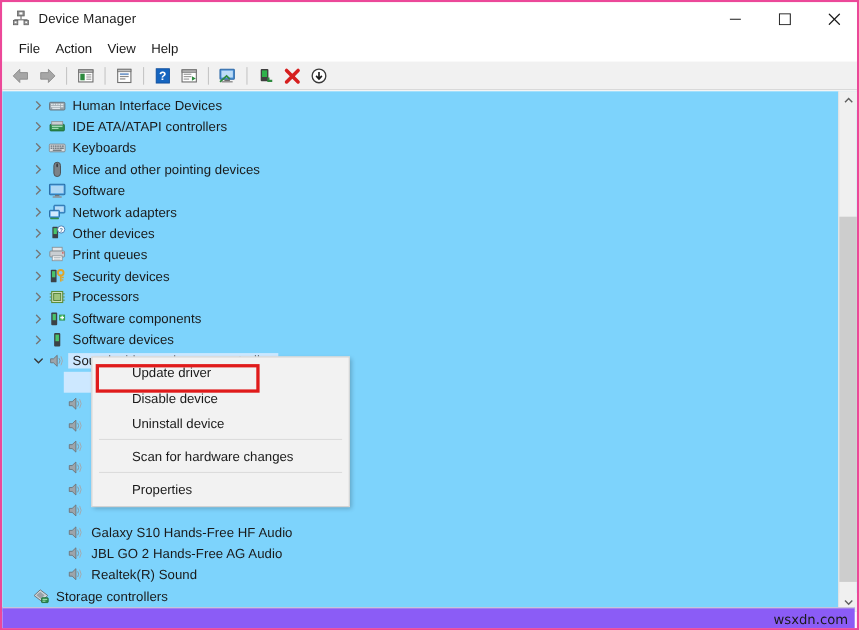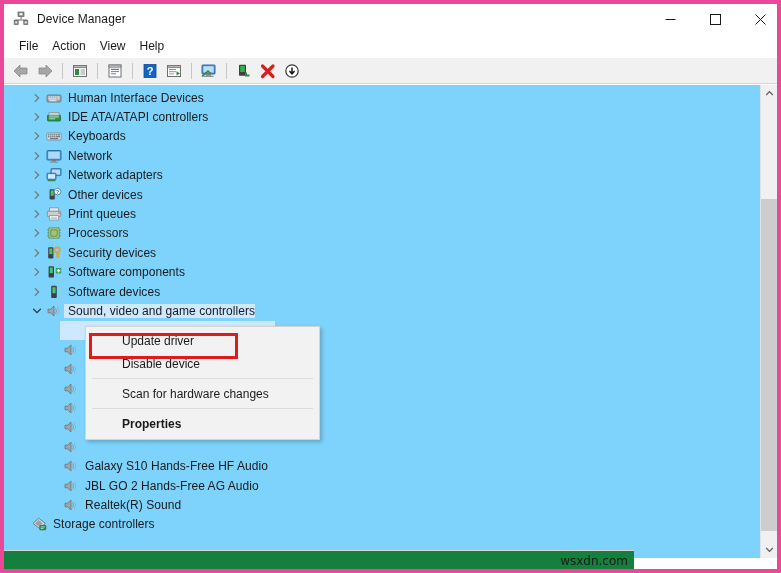--- a/index.html
+++ b/index.html
@@ -7,21 +7,21 @@
     margin: 0; padding: 0;
     width: 781px; height: 573px;
     overflow: hidden;
     background: #ffffff;
     font-family: "Liberation Sans", sans-serif;
   }
   #app {
     position: relative;
     width: 781px; height: 573px;
     background: #ffffff;
-    border: 4px solid #ec4899;
+    border: 2px solid #ec4899;
     overflow: hidden;
   }
 
   
   .titlebar {
     position: absolute; left: 0; top: 0; width: 779px; height: 30px;
     background: #ffffff;
     display: flex; align-items: center;
   }
   .title-icon {
@@ -108,22 +108,22 @@
     color: #606060; background: #f0f0f0;
   }
   .vs-arrow.top { position: absolute; top: 0; left: 0; }
   .vs-arrow.bot { position: absolute; bottom: 0; left: 0; }
   .vs-thumb {
     position: absolute; left: 0; width: 17px; background: #cdcdcd;
   }
 
   
   .statusbar {
-    position: absolute; left: 0; bottom: 0; width: 630px; height: 19px;
-    background: #15803d; border-top: 1px solid #d6d6d6;
+    position: absolute; left: 0; bottom: 0; width: 775px; height: 19px;
+    background: #8b5cf6; border-top: 1px solid #d6d6d6;
   }
   .watermark {
     position: absolute; right: 6px; bottom: 1px;
     font-size: 12px; color: #1a1a1a; font-family: "DejaVu Sans", sans-serif;
   }
 
   
   .ctxmenu {
     position: absolute; left: 81px; top: 322px; width: 235px;
     background: #f2f2f2;
@@ -134,21 +134,21 @@
   }
   .ctx-gutter {
     position: absolute; left: 1px; top: 1px; width: 4px; bottom: 1px;
     background: #f2f2f2;
   }
   .ctx-item {
     height: 23px; display: flex; align-items: center;
     padding-left: 36px; font-size: 12px; color: #1a1a1a;
     position: relative;
   }
-  .ctx-item.bold { font-weight: bold; }
+  .ctx-item.bold { font-weight: normal; }
   .ctx-sep {
     height: 1px; background: #dcdcdc; margin: 3px 6px 3px 6px;
   }
   .ctx-highlight {
     position: absolute; left: 3px; top: 6px; width: 149px; height: 26px;
     border: 3px solid #e01b1b; z-index: 60; pointer-events: none;
   }
 </style>
 </head>
 <body>
@@ -346,27 +346,43 @@
         </div>
         <div class="row">
           <div style="width: 25px; flex: 0 0 auto;"></div>
           <div class="chev">
             <svg width="10" height="10" viewBox="0 0 10 10">
               <path d="M3.2 1.6 L6.6 5 L3.2 8.4" stroke="#757575" stroke-width="1.25" fill="none" stroke-linecap="round"></path>
             </svg>
           </div>
           <div class="ico">
             <svg width="16" height="16" viewBox="0 0 16 16">
+              <rect x="5" y="1.5" width="6" height="13" rx="3" fill="#7b8288" stroke="#4d5256" stroke-width="0.9"></rect>
+              <line x1="8" y1="2.5" x2="8" y2="6" stroke="#3c4044" stroke-width="0.9"></line>
+              <rect x="7.2" y="3.2" width="1.6" height="2.6" rx="0.8" fill="#3c4044"></rect>
+            </svg>
+          </div>
+          <div class="lbl">Mice and other pointing devices</div>
+        </div>
+        <div class="row">
+          <div style="width: 25px; flex: 0 0 auto;"></div>
+          <div class="chev">
+            <svg width="10" height="10" viewBox="0 0 10 10">
+              <path d="M3.2 1.6 L6.6 5 L3.2 8.4" stroke="#757575" stroke-width="1.25" fill="none" stroke-linecap="round"></path>
+            </svg>
+          </div>
+          <div class="ico">
+            <svg width="16" height="16" viewBox="0 0 16 16">
               <rect x="1" y="2.5" width="14" height="9.5" rx="0.8" fill="#4a9fe0" stroke="#2a6fa8" stroke-width="1"></rect>
               <rect x="2.2" y="3.7" width="11.6" height="7" fill="#aed8f5"></rect>
               <rect x="6" y="12.2" width="4" height="1.4" fill="#6f777c"></rect>
               <rect x="3.8" y="13.4" width="8.4" height="1.3" rx="0.4" fill="#8a9197"></rect>
             </svg>
           </div>
-          <div class="lbl">Network</div>
+          <div class="lbl">Software</div>
         </div>
         <div class="row">
           <div style="width: 25px; flex: 0 0 auto;"></div>
           <div class="chev">
             <svg width="10" height="10" viewBox="0 0 10 10">
               <path d="M3.2 1.6 L6.6 5 L3.2 8.4" stroke="#757575" stroke-width="1.25" fill="none" stroke-linecap="round"></path>
             </svg>
           </div>
           <div class="ico">
             <svg width="16" height="16" viewBox="0 0 16 16">
@@ -407,20 +423,39 @@
             <svg width="16" height="16" viewBox="0 0 16 16">
               <rect x="3.5" y="1.8" width="9" height="3.6" fill="#e2e6e9" stroke="#8a9298" stroke-width="0.8"></rect>
               <rect x="1.3" y="5.2" width="13.4" height="5.4" rx="0.8" fill="#c9ced2" stroke="#7e868c" stroke-width="0.8"></rect>
               <rect x="12.4" y="6.3" width="1.4" height="1.2" fill="#d24c4c"></rect>
               <rect x="3.5" y="9.6" width="9" height="4.4" fill="#ffffff" stroke="#8a9298" stroke-width="0.8"></rect>
               <line x1="4.8" y1="11.2" x2="11.2" y2="11.2" stroke="#a8b0b5" stroke-width="0.8"></line>
               <line x1="4.8" y1="12.6" x2="11.2" y2="12.6" stroke="#a8b0b5" stroke-width="0.8"></line>
             </svg>
           </div>
           <div class="lbl">Print queues</div>
+        </div>
+        <div class="row">
+          <div style="width: 25px; flex: 0 0 auto;"></div>
+          <div class="chev">
+            <svg width="10" height="10" viewBox="0 0 10 10">
+              <path d="M3.2 1.6 L6.6 5 L3.2 8.4" stroke="#757575" stroke-width="1.25" fill="none" stroke-linecap="round"></path>
+            </svg>
+          </div>
+          <div class="ico">
+            <svg width="16" height="16" viewBox="0 0 16 16">
+              <rect x="2.2" y="2.2" width="5.2" height="11.4" rx="0.8" fill="#3b4247"></rect>
+              <rect x="3.3" y="3.5" width="3" height="5.6" fill="#49c46a"></rect>
+              <circle cx="11.2" cy="5" r="2.6" fill="none" stroke="#e0a52a" stroke-width="1.7"></circle>
+              <rect x="10.5" y="6.6" width="1.5" height="6.4" fill="#e0a52a"></rect>
+              <rect x="12" y="8.6" width="2" height="1.3" fill="#e0a52a"></rect>
+              <rect x="12" y="10.9" width="1.6" height="1.2" fill="#e0a52a"></rect>
+            </svg>
+          </div>
+          <div class="lbl">Security devices</div>
         </div>
         <div class="row">
           <div style="width: 25px; flex: 0 0 auto;"></div>
           <div class="chev">
             <svg width="10" height="10" viewBox="0 0 10 10">
               <path d="M3.2 1.6 L6.6 5 L3.2 8.4" stroke="#757575" stroke-width="1.25" fill="none" stroke-linecap="round"></path>
             </svg>
           </div>
           <div class="ico">
             <svg width="16" height="16" viewBox="0 0 16 16">
@@ -438,39 +473,20 @@
         </div>
         <div class="row">
           <div style="width: 25px; flex: 0 0 auto;"></div>
           <div class="chev">
             <svg width="10" height="10" viewBox="0 0 10 10">
               <path d="M3.2 1.6 L6.6 5 L3.2 8.4" stroke="#757575" stroke-width="1.25" fill="none" stroke-linecap="round"></path>
             </svg>
           </div>
           <div class="ico">
             <svg width="16" height="16" viewBox="0 0 16 16">
-              <rect x="2.2" y="2.2" width="5.2" height="11.4" rx="0.8" fill="#3b4247"></rect>
-              <rect x="3.3" y="3.5" width="3" height="5.6" fill="#49c46a"></rect>
-              <circle cx="11.2" cy="5" r="2.6" fill="none" stroke="#e0a52a" stroke-width="1.7"></circle>
-              <rect x="10.5" y="6.6" width="1.5" height="6.4" fill="#e0a52a"></rect>
-              <rect x="12" y="8.6" width="2" height="1.3" fill="#e0a52a"></rect>
-              <rect x="12" y="10.9" width="1.6" height="1.2" fill="#e0a52a"></rect>
-            </svg>
-          </div>
-          <div class="lbl">Security devices</div>
-        </div>
-        <div class="row">
-          <div style="width: 25px; flex: 0 0 auto;"></div>
-          <div class="chev">
-            <svg width="10" height="10" viewBox="0 0 10 10">
-              <path d="M3.2 1.6 L6.6 5 L3.2 8.4" stroke="#757575" stroke-width="1.25" fill="none" stroke-linecap="round"></path>
-            </svg>
-          </div>
-          <div class="ico">
-            <svg width="16" height="16" viewBox="0 0 16 16">
               <rect x="2.6" y="2.2" width="5.4" height="11.4" rx="0.8" fill="#3b4247"></rect>
               <rect x="3.8" y="3.5" width="3" height="5.6" fill="#49c46a"></rect>
               <rect x="10.2" y="4.4" width="4.6" height="4.6" fill="#49c46a" stroke="#2d8a3e" stroke-width="0.7"></rect>
               <rect x="12" y="5" width="1.1" height="3.4" fill="#ffffff"></rect>
               <rect x="10.8" y="6.2" width="3.4" height="1.1" fill="#ffffff"></rect>
             </svg>
           </div>
           <div class="lbl">Software components</div>
         </div>
         <div class="row">
@@ -653,20 +669,21 @@
         <path d="M1.2 3 L4.5 6.4 L7.8 3" stroke="#606060" stroke-width="1.3" fill="none"></path>
       </svg>
     </div>
   </div>
 
   <div class="ctxmenu">
     <div class="ctx-gutter"></div>
     <div id="ctx-items">
         <div class="ctx-item">Update driver</div>
         <div class="ctx-item">Disable device</div>
+        <div class="ctx-item">Uninstall device</div>
         <div class="ctx-sep"></div>
         <div class="ctx-item">Scan for hardware changes</div>
         <div class="ctx-sep"></div>
         <div class="ctx-item bold">Properties</div>
       </div>
     <div class="ctx-highlight"></div>
   </div>
 
   <div class="statusbar">
     <div class="watermark">wsxdn.com</div>

